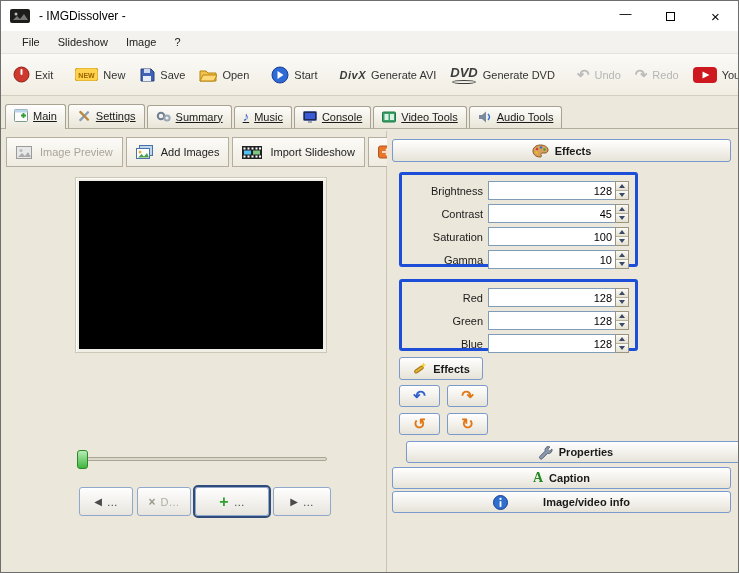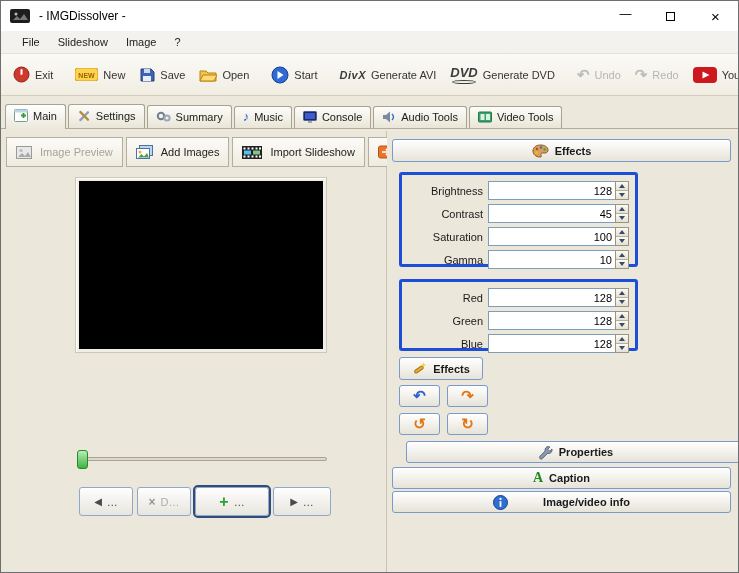--- a/index.html
+++ b/index.html
@@ -35,21 +35,21 @@
   .dvd-wrap { display:flex; flex-direction:column; align-items:center; line-height:1;justify-content:space-between; }
   .dvd-logo { font-weight:800; font-style:italic; font-size:13px; color:#3c3c3c; }
   .dvd-ellipse { width:24px; height:4px; border:1px solid #3c3c3c; border-radius:50%; margin-top:1px; }
   .undo-glyph { font-size:15px; font-weight:bold; color:#bcbcbc; }
   .yt-btn { margin-left:auto; }
   
   .tabstrip { display:flex; align-items:flex-end; gap:2px; padding:8px 0 0 4px; border-bottom:1px solid #b2ac9c; }
   .tab {
     display:flex; align-items:center; gap:5px; padding:4px 8px 5px;
     border:1px solid #a7a292; border-bottom:none; border-radius:3px 3px 0 0;
-    background:linear-gradient(#fdfcf9,#e9e5d7); color:#1a1a1a; position:relative;
+    background:linear-gradient(#fdfcf9,#e9e5d7); color:#1a1a1a; position:relative;text-decoration:underline;
   }
   .tab.selected {
     background:linear-gradient(#ffffff,#ece8dc); padding-bottom:7px; margin-bottom:-1px; z-index:2;
   }
   .note-glyph { color:#2f5fd0; font-weight:bold; font-size:13px; line-height:10px; }
   
   .content { position:absolute; top:130px; left:0; right:0; bottom:0; display:flex; background:#ebe7da; }
   .left-panel { position:relative; width:386px; border-right:1px solid #c9c3b2; }
   .right-panel { position:relative; flex:1; }
   
@@ -279,35 +279,35 @@
             <rect x="0.5" y="0.5" width="13" height="9" rx="1" fill="#1d2b4f" stroke="#516191"></rect>
             <rect x="2" y="2" width="10" height="6" fill="#3b5bd6"></rect>
             <rect x="5" y="10" width="4" height="2" fill="#9aa5b5"></rect>
           </svg>
         </span>
       <span>Console</span>
     </div>
     <div class="tab">
       <span>
           <svg width="14" height="12">
-            <path d="M1 4 h3 l4 -3.5 v11 l-4 -3.5 h-3 z" fill="#7c8aa0"></path>
-            <path d="M10 3 q3 3 0 6" fill="none" stroke="#2f6fd0" stroke-width="1.4"></path>
-          </svg>
-        </span>
-      <span>Audio Tools</span>
-    </div>
-    <div class="tab">
-      <span>
-          <svg width="14" height="12">
             <rect x="0.5" y="1" width="13" height="10" rx="1" fill="#3da06a" stroke="#1f7a45"></rect>
             <rect x="2.5" y="3" width="4" height="6" fill="#d9f2e3"></rect>
             <rect x="8" y="3" width="4" height="6" fill="#d9f2e3"></rect>
           </svg>
         </span>
       <span>Video Tools</span>
+    </div>
+    <div class="tab">
+      <span>
+          <svg width="14" height="12">
+            <path d="M1 4 h3 l4 -3.5 v11 l-4 -3.5 h-3 z" fill="#7c8aa0"></path>
+            <path d="M10 3 q3 3 0 6" fill="none" stroke="#2f6fd0" stroke-width="1.4"></path>
+          </svg>
+        </span>
+      <span>Audio Tools</span>
     </div>
   </div>
 
   <div class="content">
 
     <div class="left-panel">
       <div class="left-toolbar">
         <div class="lbtn disabled">
           <span>
               <svg width="16" height="13">

